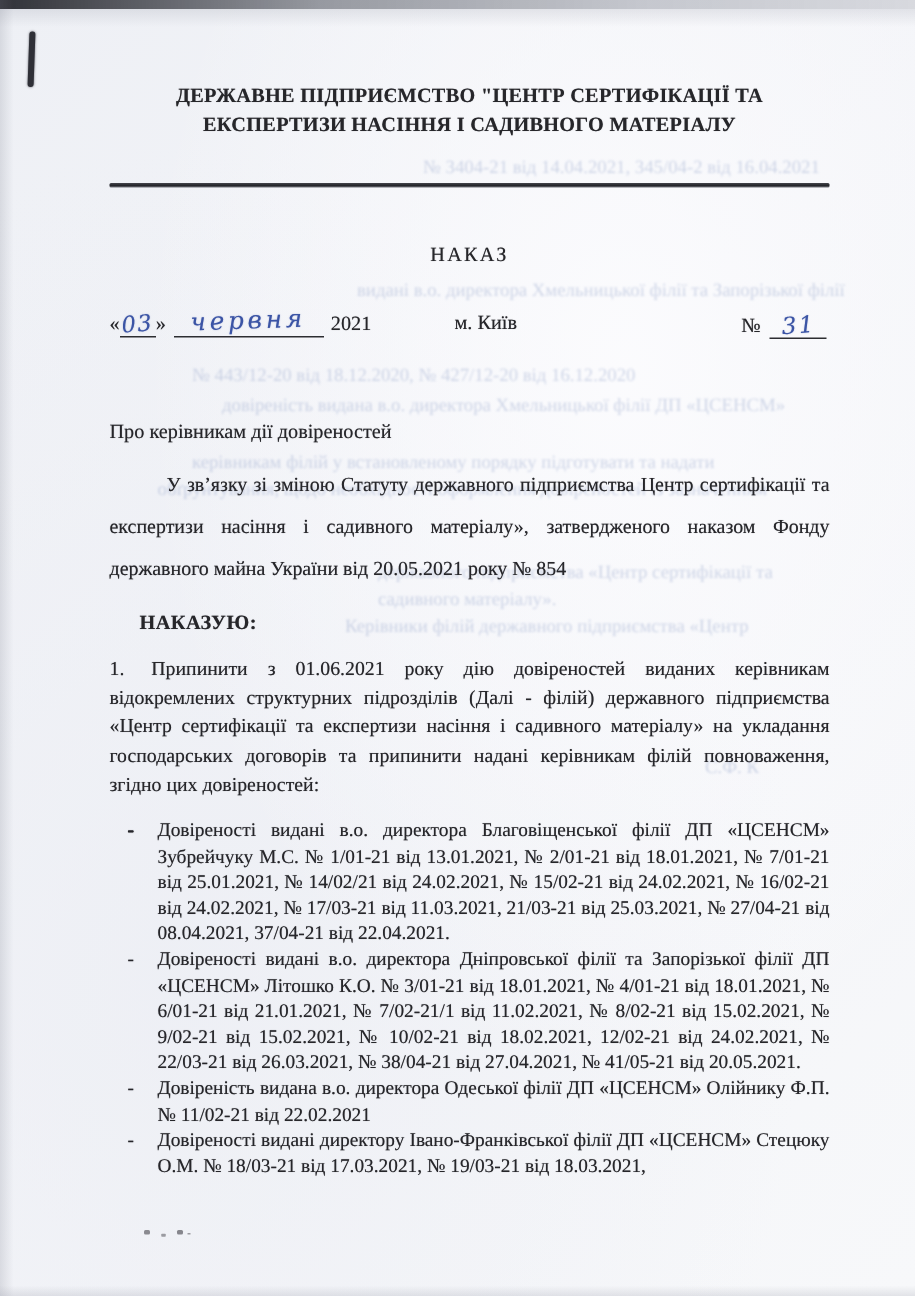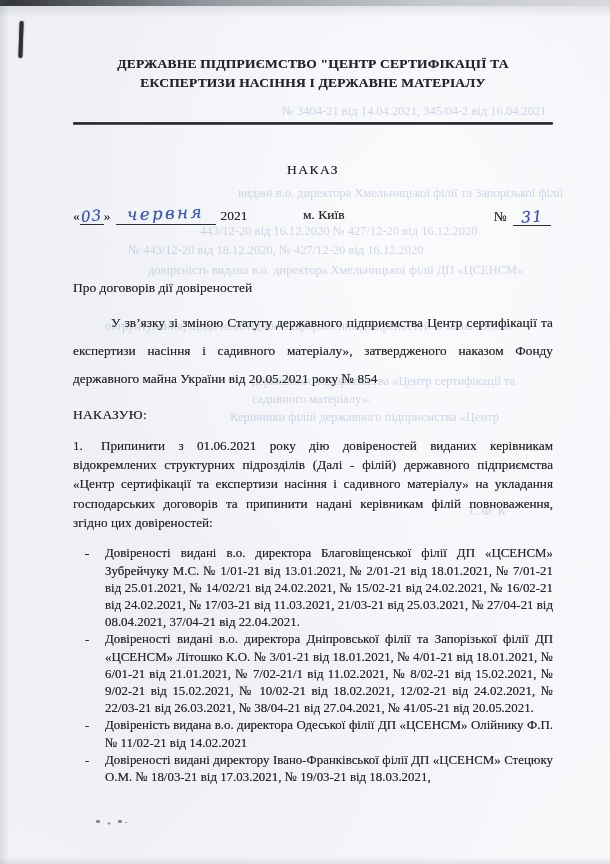--- a/index.html
+++ b/index.html
@@ -54,78 +54,78 @@
   .blank.num{width:38px;margin-left:6px;}
   .hand{font-style:italic;color:var(--handwriting,#3b54a5);
     font-family:"DejaVu Serif", serif;display:inline-block;
     text-shadow:0 0 .8px rgba(59,84,165,.55);}
   .hand.day{font-size:15px;transform:rotate(-5deg) translateY(1px);letter-spacing:1px;}
   .hand.month{font-size:16.5px;transform:rotate(-2deg) translateY(-1px);letter-spacing:2.5px;}
   .hand.num{font-size:15.5px;transform:rotate(-4deg) translateY(1px);letter-spacing:1.5px;}
   .subject{margin-top:49px;font-size:13.5px;}
   .preamble{font-size:13.3px;line-height:28px;
     text-align:justify;text-indent:38px;}
-  .resolve{margin-top:7px;font-weight:normal;font-size:13.5px;letter-spacing:.3px;}
+  .resolve{margin-top:7px;font-weight:bold;font-size:13.5px;letter-spacing:.3px;margin-left:20px;}
   .item1{font-size:13.2px;line-height:19.3px;text-align:justify;}
   .item1 .num{margin-right:18px;}
   .rev-list{margin:0;padding:0;list-style:none;font-size:12.9px;line-height:17.2px;}
   .rev-item{position:relative;padding-left:32px;text-align:justify;}
   .rev-item .dash{position:absolute;left:12px;}
 </style>
 </head>
 <body>
 
 <div class="page">
 
   <div class="scan-top"></div>
   <div class="scan-top-fade"></div>
   <div class="scan-left"></div>
   <div class="scan-bottom"></div>
   <div class="staple"></div>
   <div class="smudge"></div>
 
   <span class="bleed" style="top:102px;left:282px;width:300px">№ 3404-21 від 14.04.2021, 345/04-2 від 16.04.2021</span>
   <span class="bleed" style="top:184px;left:238px;width:345px">видані в.о. директора Хмельницької філії та Запорізької філії</span>
-  <span class="bleed" style="top:222px;left:200px;width:383px">443/12-20 від 16.12.2020 № 427/12-20 від 16.12.2020</span>
   <span class="bleed" style="top:241px;left:128px;width:428px">№ 443/12-20 від 18.12.2020, № 427/12-20 від 16.12.2020</span>
   <span class="bleed" style="top:261px;left:148px;width:432px">довіреність видана в.о. директора Хмельницької філії ДП «ЦСЕНСМ»</span>
+  <span class="bleed" style="top:299px;left:128px;width:452px">керівникам філій у встановленому порядку підготувати та надати</span>
   <span class="bleed" style="top:317px;left:105px;width:477px">обґрунтування, щодо необхідності оформлення довіреностей із зазначенням</span>
   <span class="bleed" style="top:372px;left:252px;width:330px">державного підприємства «Центр сертифікації та</span>
   <span class="bleed" style="top:390px;left:252px;width:200px">садивного матеріалу».</span>
   <span class="bleed" style="top:408px;left:230px;width:352px">Керівники філій державного підприємства «Центр</span>
   <span class="bleed" style="top:502px;left:470px;width:80px">С.Ф. К</span>
 
   <div class="doc">
 
     <div class="company">
       <div>ДЕРЖАВНЕ ПІДПРИЄМСТВО "ЦЕНТР СЕРТИФІКАЦІЇ ТА</div>
-      <div>ЕКСПЕРТИЗИ НАСІННЯ І ДЕРЖАВНЕ МАТЕРІАЛУ</div>
+      <div>ЕКСПЕРТИЗИ НАСІННЯ І САДИВНОГО МАТЕРІАЛУ</div>
     </div>
 
     <div class="rule"></div>
 
     <div class="order-title">НАКАЗ</div>
 
     <div class="date-row">
       <span>«</span><span class="blank day"><span class="hand day">03</span></span><span>»</span><span class="blank month"><span class="hand month">червня</span></span><span>2021</span>
       <span class="place">м. Київ</span>
       <span class="num-group"><span>№</span><span class="blank num"><span class="hand num">31</span></span></span>
     </div>
 
-    <div class="subject">Про договорів дії довіреностей</div>
+    <div class="subject">Про керівникам дії довіреностей</div>
 
     <p class="preamble">У зв’язку зі зміною Статуту державного підприємства Центр сертифікації та експертизи насіння і садивного матеріалу», затвердженого наказом Фонду державного майна України від 20.05.2021 року № 854</p>
 
     <div class="resolve">НАКАЗУЮ:</div>
 
     <p class="item1"><span class="num">1.</span><span>Припинити з 01.06.2021 року дію довіреностей виданих керівникам відокремлених структурних підрозділів (Далі - філій) державного підприємства «Центр сертифікації та експертизи насіння і садивного матеріалу» на укладання господарських договорів та припинити надані керівникам філій повноваження, згідно цих довіреностей:</span></p>
 
     <div class="rev-list">
       <div class="rev-item"><span class="dash">-</span></div>
       <div class="rev-item"><span class="dash">-</span></div>
       <div class="rev-item"><span class="dash">-</span><span>Довіреності видані в.о. директора Благовіщенської філії ДП «ЦСЕНСМ» Зубрейчуку М.С. № 1/01-21 від 13.01.2021, № 2/01-21 від 18.01.2021, № 7/01-21 від 25.01.2021, № 14/02/21 від 24.02.2021, № 15/02-21 від 24.02.2021, № 16/02-21 від 24.02.2021, № 17/03-21 від 11.03.2021, 21/03-21 від 25.03.2021, № 27/04-21 від 08.04.2021, 37/04-21 від 22.04.2021.</span></div>
       <div class="rev-item"><span class="dash">-</span><span>Довіреності видані в.о. директора Дніпровської філії та Запорізької філії ДП «ЦСЕНСМ» Літошко К.О. № 3/01-21 від 18.01.2021, № 4/01-21 від 18.01.2021, № 6/01-21 від 21.01.2021, № 7/02-21/1 від 11.02.2021, № 8/02-21 від 15.02.2021, № 9/02-21 від 15.02.2021, № 10/02-21 від 18.02.2021, 12/02-21 від 24.02.2021, № 22/03-21 від 26.03.2021, № 38/04-21 від 27.04.2021, № 41/05-21 від 20.05.2021.</span></div>
-      <div class="rev-item"><span class="dash">-</span><span>Довіреність видана в.о. директора Одеської філії ДП «ЦСЕНСМ» Олійнику Ф.П. № 11/02-21 від 14.02.2021</span></div>
+      <div class="rev-item"><span class="dash">-</span><span>Довіреність видана в.о. директора Одеської філії ДП «ЦСЕНСМ» Олійнику Ф.П. № 11/02-21 від 22.02.2021</span></div>
       <div class="rev-item"><span class="dash">-</span><span>Довіреності видані директору Івано-Франківської філії ДП «ЦСЕНСМ» Стецюку О.М. № 18/03-21 від 17.03.2021, № 19/03-21 від 18.03.2021,</span></div>
     </div>
 
   </div>
 </div>
 
 </body></html>

